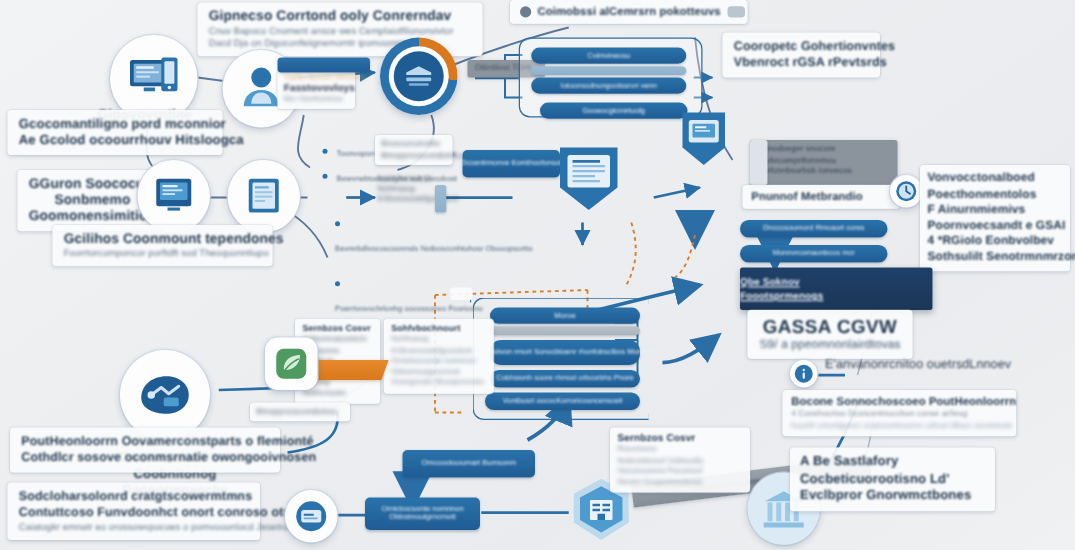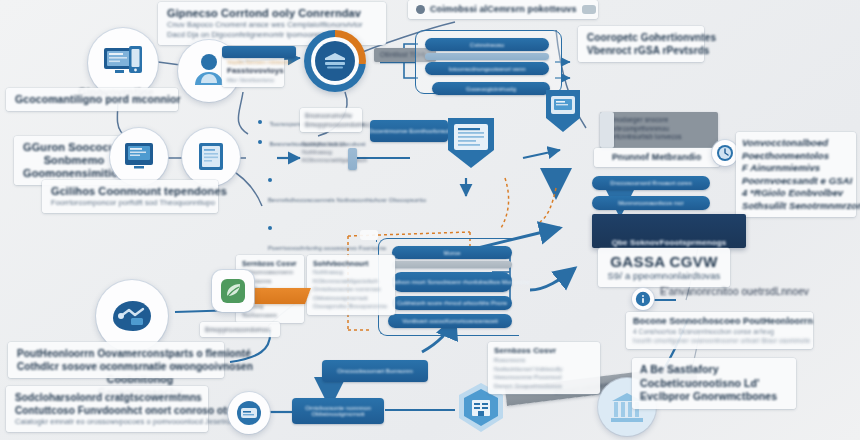--- a/index.html
+++ b/index.html
@@ -67,22 +67,23 @@
     border:1.6px solid #2a6ea5;
     border-left:none;
     border-radius:0 9px 9px 0;
   }
 
   
   .navy{
     background:linear-gradient(180deg,#1f4068 0%,#1b3657 100%);
     border-radius:2px;
     box-shadow:0 2px 5px rgba(20,40,70,.3);
-    display:flex;flex-direction:row;align-items:flex-end;justify-content:center;
+    display:flex;flex-direction:column;align-items:flex-start;justify-content:center;
     color:#e8eff7;
+    text-decoration:underline;
   }
   .navy .nl{font-size:8px;line-height:11px;filter:blur(.9px);font-weight:bold;}
 
   
   .graybox{
     background:#8b949d;border-radius:2px;color:#f2f5f8;
     box-shadow:0 1px 3px rgba(40,55,75,.2);
     padding:4px 6px;box-sizing:border-box;
   }
   .graybox .gl{font-size:6.5px;line-height:8.5px;filter:blur(.9px);}
@@ -258,20 +259,21 @@
     <span class="lbl">Gooeocgtcinirtuolg</span>
   </div>
 
   <div class="abs card" style="left:578px;top:26px;width:126px;">
     <div class="ghost t1" style="font-size:10px;">Cooropetc Gohertionvntes</div>
     <div class="ghost t1" style="font-size:10px;">Vbenroct rGSA rPevtsrds</div>
   </div>
 
   <div class="abs card" style="left:6px;top:88px;width:172px;text-align:right;">
     <div class="ghost t1" style="font-size:10.5px;">Gcocomantiligno pord mconnior</div>
+    <div class="ghost t1" style="font-size:10.5px;">Ae Gcolod ocoourrhouv Hitsloogca</div>
   </div>
 
   <div class="abs card" style="left:14px;top:136px;width:120px;text-align:center;">
     <div class="ghost t1">GGuron Soococunty</div>
     <div class="ghost t1">Sonbmemo</div>
     <div class="ghost t1">Goomonensimitions</div>
   </div>
   <div class="abs badge" style="left:110px;top:128px;width:58px;height:58px;">
     <svg width="34" height="32" viewBox="0 0 34 32">
       <rect x="3" y="2" width="28" height="22" rx="2" fill="#1f5c93"></rect>
@@ -360,33 +362,33 @@
     </svg>
   </div>
 
   <div class="abs graybox" style="left:600px;top:112px;width:118px;height:36px;">
     <div class="ghost gl">Hbnodoeger snocore</div>
     <div class="ghost gl">Drvbrcomprtfonnmou</div>
     <div class="ghost gl">Borfcnnbsurbsb Ionvecos</div>
   </div>
   <div class="abs bar" style="left:600px;top:112px;width:14px;height:36px;border-radius:2px;background:#dde3e9;"></div>
 
-  <div class="abs card" style="left:594px;top:148px;width:126px;padding:3px 18px;">
+  <div class="abs card" style="left:594px;top:148px;width:126px;padding:3px 7px;">
     <div class="ghost t1" style="font-size:9px;">Pnunnof Metbrandio</div>
   </div>
 
   <div class="abs badge" style="left:712px;top:140px;width:26px;height:26px;">
     <svg width="18" height="18" viewBox="0 0 18 18">
       <circle cx="9" cy="9" r="8" fill="#2a72ab"></circle>
       <circle cx="9" cy="9" r="6" fill="#cfe2f1"></circle>
       <path d="M9 5 L9 9 L12 11" stroke="#1f5c93" stroke-width="1.4" fill="none" stroke-linecap="round"></path>
     </svg>
   </div>
 
-  <div class="abs card" style="left:736px;top:132px;width:120px;padding:5px 6px;font-style:italic;">
+  <div class="abs card" style="left:736px;top:132px;width:120px;padding:5px 6px;">
     <div class="ghost t1" style="font-size:9.5px;line-height:12.5px;">Vonvocctonalboed</div>
     <div class="ghost t1" style="font-size:9.5px;line-height:12.5px;">Poecthonmentolos</div>
     <div class="ghost t1" style="font-size:9.5px;line-height:12.5px;">F Ainurnmiemivs</div>
     <div class="ghost t1" style="font-size:9.5px;line-height:12.5px;">Poornvoecsandt e GSAI</div>
     <div class="ghost t1" style="font-size:9.5px;line-height:12.5px;">4 *RGiolo Eonbvolbev</div>
     <div class="ghost t1" style="font-size:9.5px;line-height:12.5px;">Sothsulilt Senotrmnmrzon</div>
   </div>
 
   <div class="abs bar" style="left:592px;top:176px;width:118px;height:14px;">
     <span class="lbl">Dnccosoumord Rmoaort cores</span>

